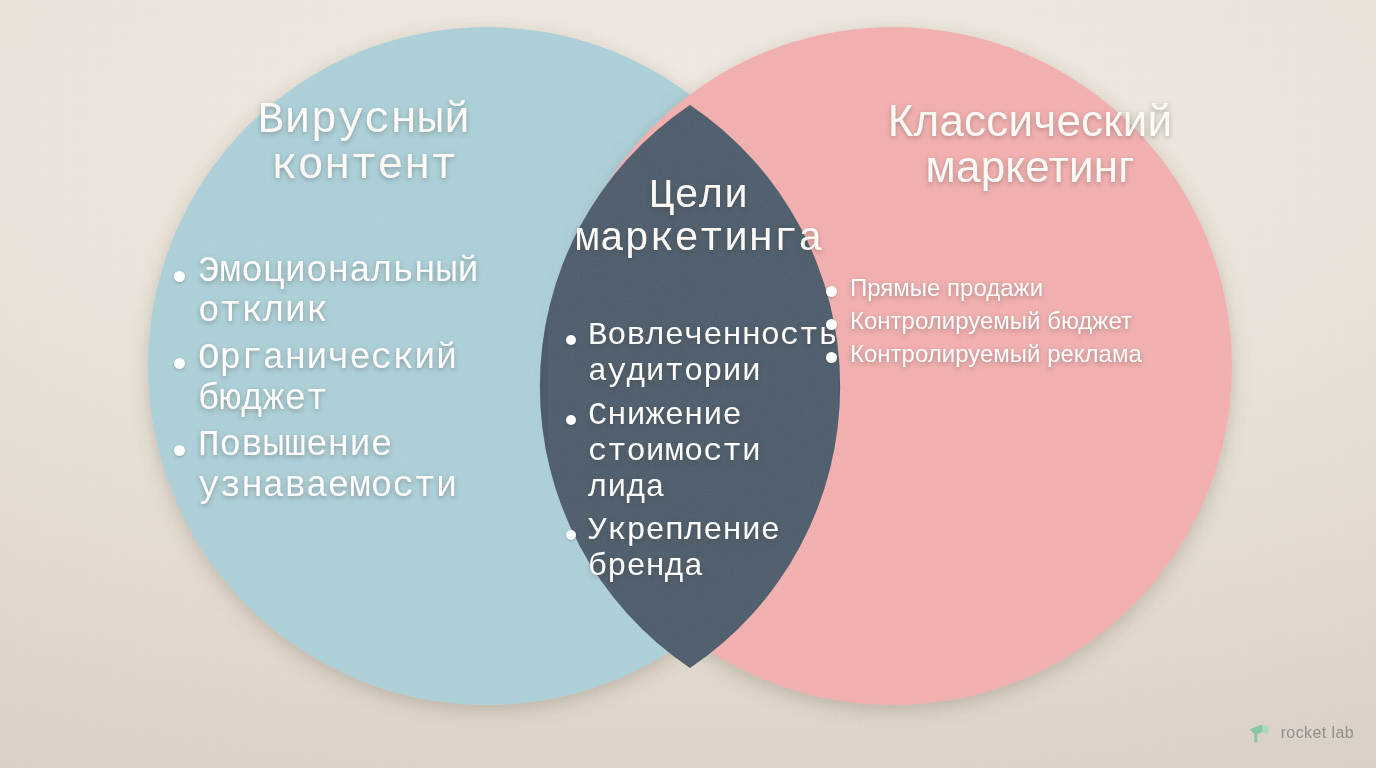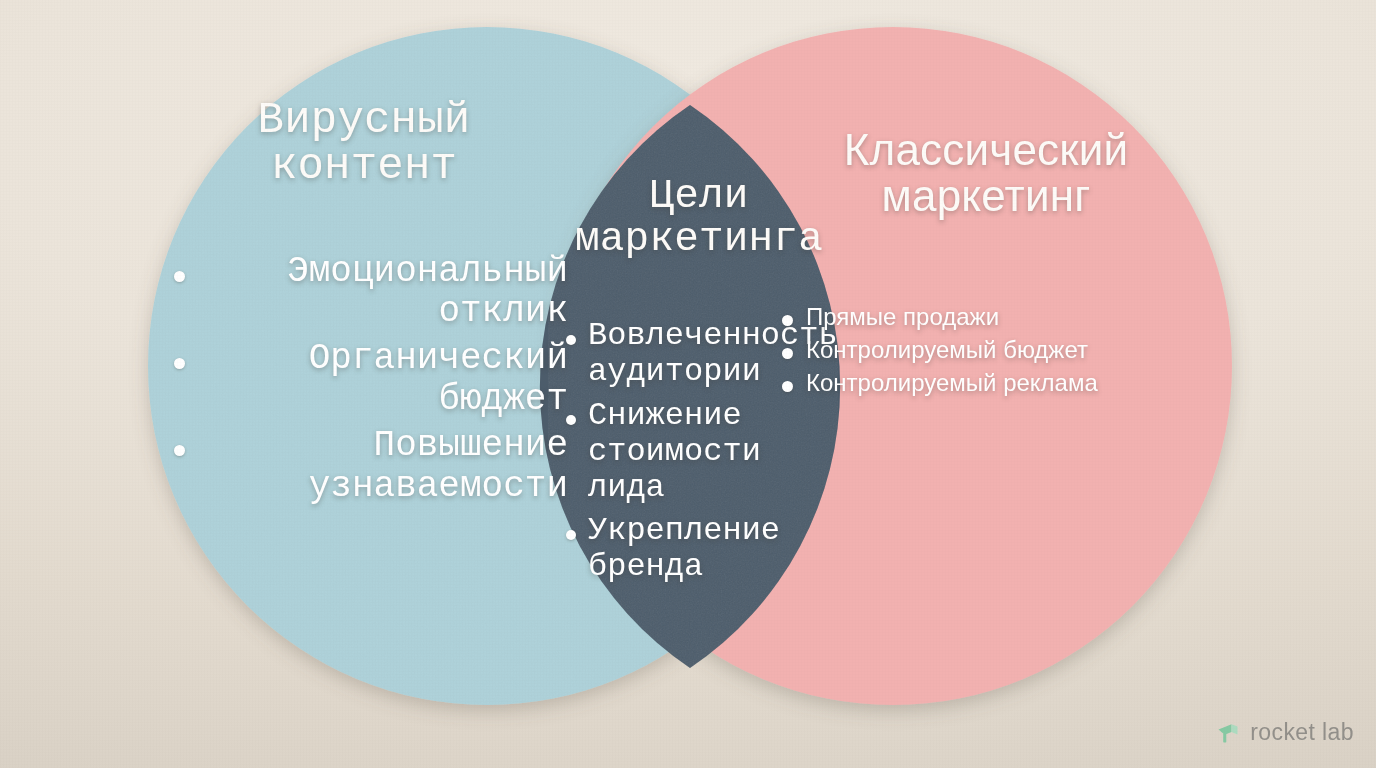--- a/index.html
+++ b/index.html
@@ -67,48 +67,48 @@
     top:.53em;
     width:11px; height:11px;
     border-radius:50%;
     background:#FFFFFF;
     box-shadow:0 1px 3px rgba(60,55,50,.3);
   }
 
   
   #left-group{ left:168px; top:98px; width:400px; text-align:left;font-family:Liberation Mono, monospace; }
   #left-group .title{ font-size:44px; text-align:center; width:392px; }
-  #left-group .bullets{ font-size:36px; margin-top:62px;text-align:right; }
+  #left-group .bullets{ font-size:36px; margin-top:62px; }
 
   
   #center-group{ left:561px; top:175px; width:276px;font-family:Liberation Mono, monospace; }
   #center-group .title{ font-size:41px; text-align:center; width:100%; }
   #center-group .bullets{ font-size:32px; margin-top:58px; }
   #center-group .bullets li{ padding-left:27px; margin-bottom:7px; }
   #center-group .bullets li::before{ width:10px; height:10px; left:5px; }
 
   
-  #right-group{ left:776px; top:98px; width:420px;margin-top:29px; }
+  #right-group{ left:820px; top:98px; width:420px; }
   #right-group .title{ font-size:44px; text-align:center; width:100%; }
   #right-group .bullets{ font-size:24px; margin-top:84px; }
 
   
   #logo{
     position:absolute;
     right:22px; bottom:22px;
     display:flex;
     align-items:center;
     gap:9px;
     z-index:5;
     opacity:.92;
   }
   #logo .logo-mark{ display:block; width:26px; height:26px; }
   #logo .logo-text{
     color:#8C8A85;
-    font-size:23px;
+    font-size:16px;
     letter-spacing:.4px;
     font-weight:400;
   }
 </style>
 </head>
 <body>
 
 <div id="stage">
 
   <svg id="venn" viewBox="0 0 1376 768">

